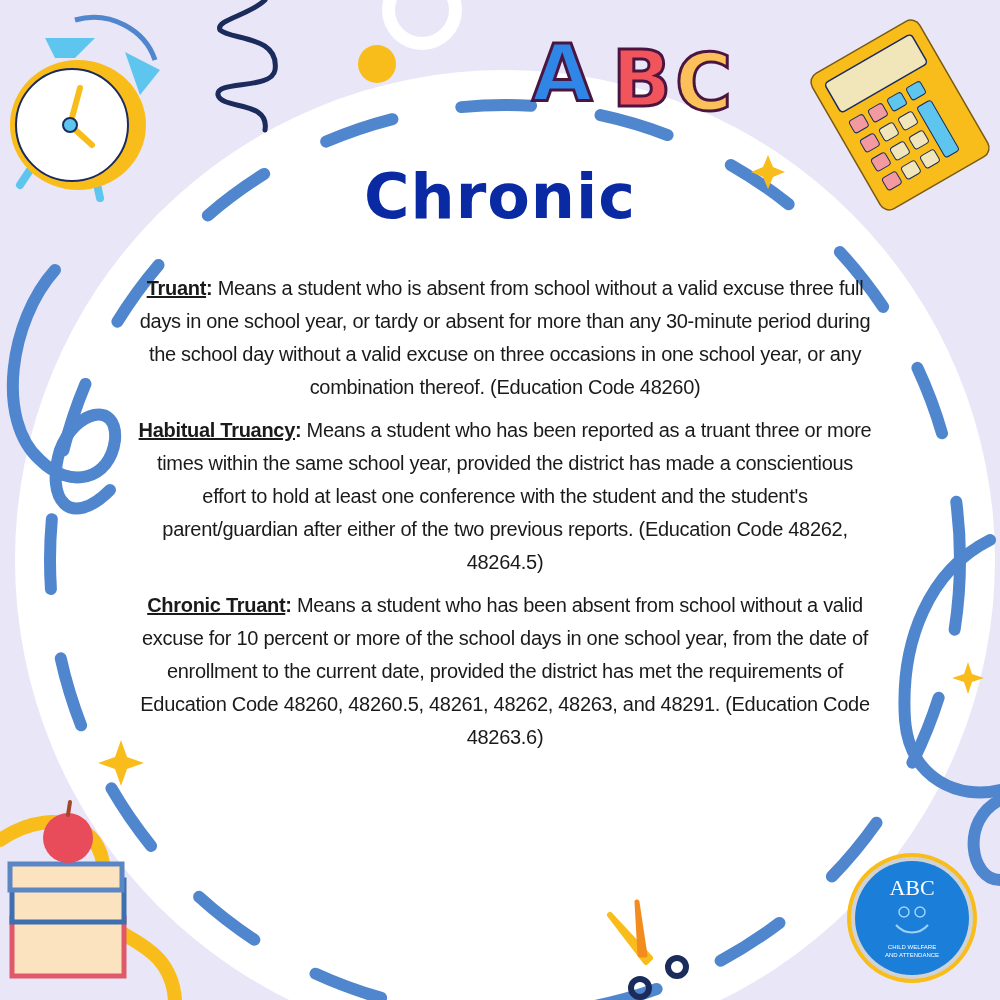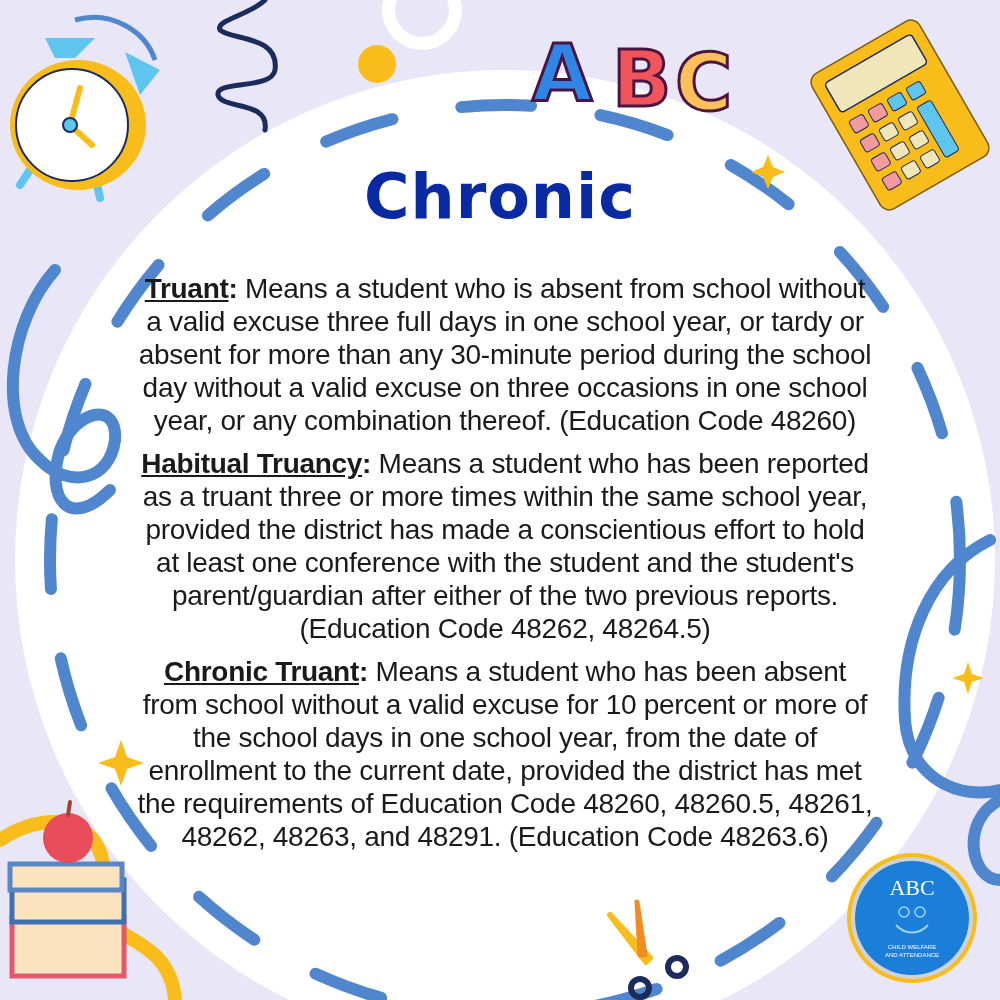--- a/index.html
+++ b/index.html
@@ -4,21 +4,21 @@
 <style>
   html, body { margin: 0; padding: 0; }
   body { width: 1000px; height: 1000px; overflow: hidden; background: #e9e6f8; position: relative; font-family: "Liberation Sans", sans-serif; }
   #canvas { position: absolute; left: 0; top: 0; width: 1000px; height: 1000px; }
   .title {
     position: absolute; left: 0; width: 1000px; top: 160px; text-align: center;
     font-family: "DejaVu Sans", sans-serif; font-weight: bold; font-size: 62px;
     color: #0a2aa3; letter-spacing: 1px;
   }
   .content { position: absolute; left: 135px; width: 740px; top: 272px; text-align: center; color: #1a1a1a; }
-  .para { font-family: "Liberation Sans Narrow", "Liberation Sans", sans-serif; font-size: 28px; line-height: 33px; margin: 0 0 10px 0; letter-spacing: -0.3px; }
+  .para { font-family: "Liberation Sans Narrow", "Liberation Sans", sans-serif; font-size: 20px; line-height: 33px; margin: 0 0 10px 0; letter-spacing: -0.3px; }
   .term { font-weight: bold; text-decoration: underline; }
   .colon { font-weight: bold; }
 </style>
 </head>
 <body>
 
 <svg id="canvas" viewBox="0 0 1000 1000">
 
   <circle cx="505" cy="560" r="490" fill="#ffffff"></circle>
 

